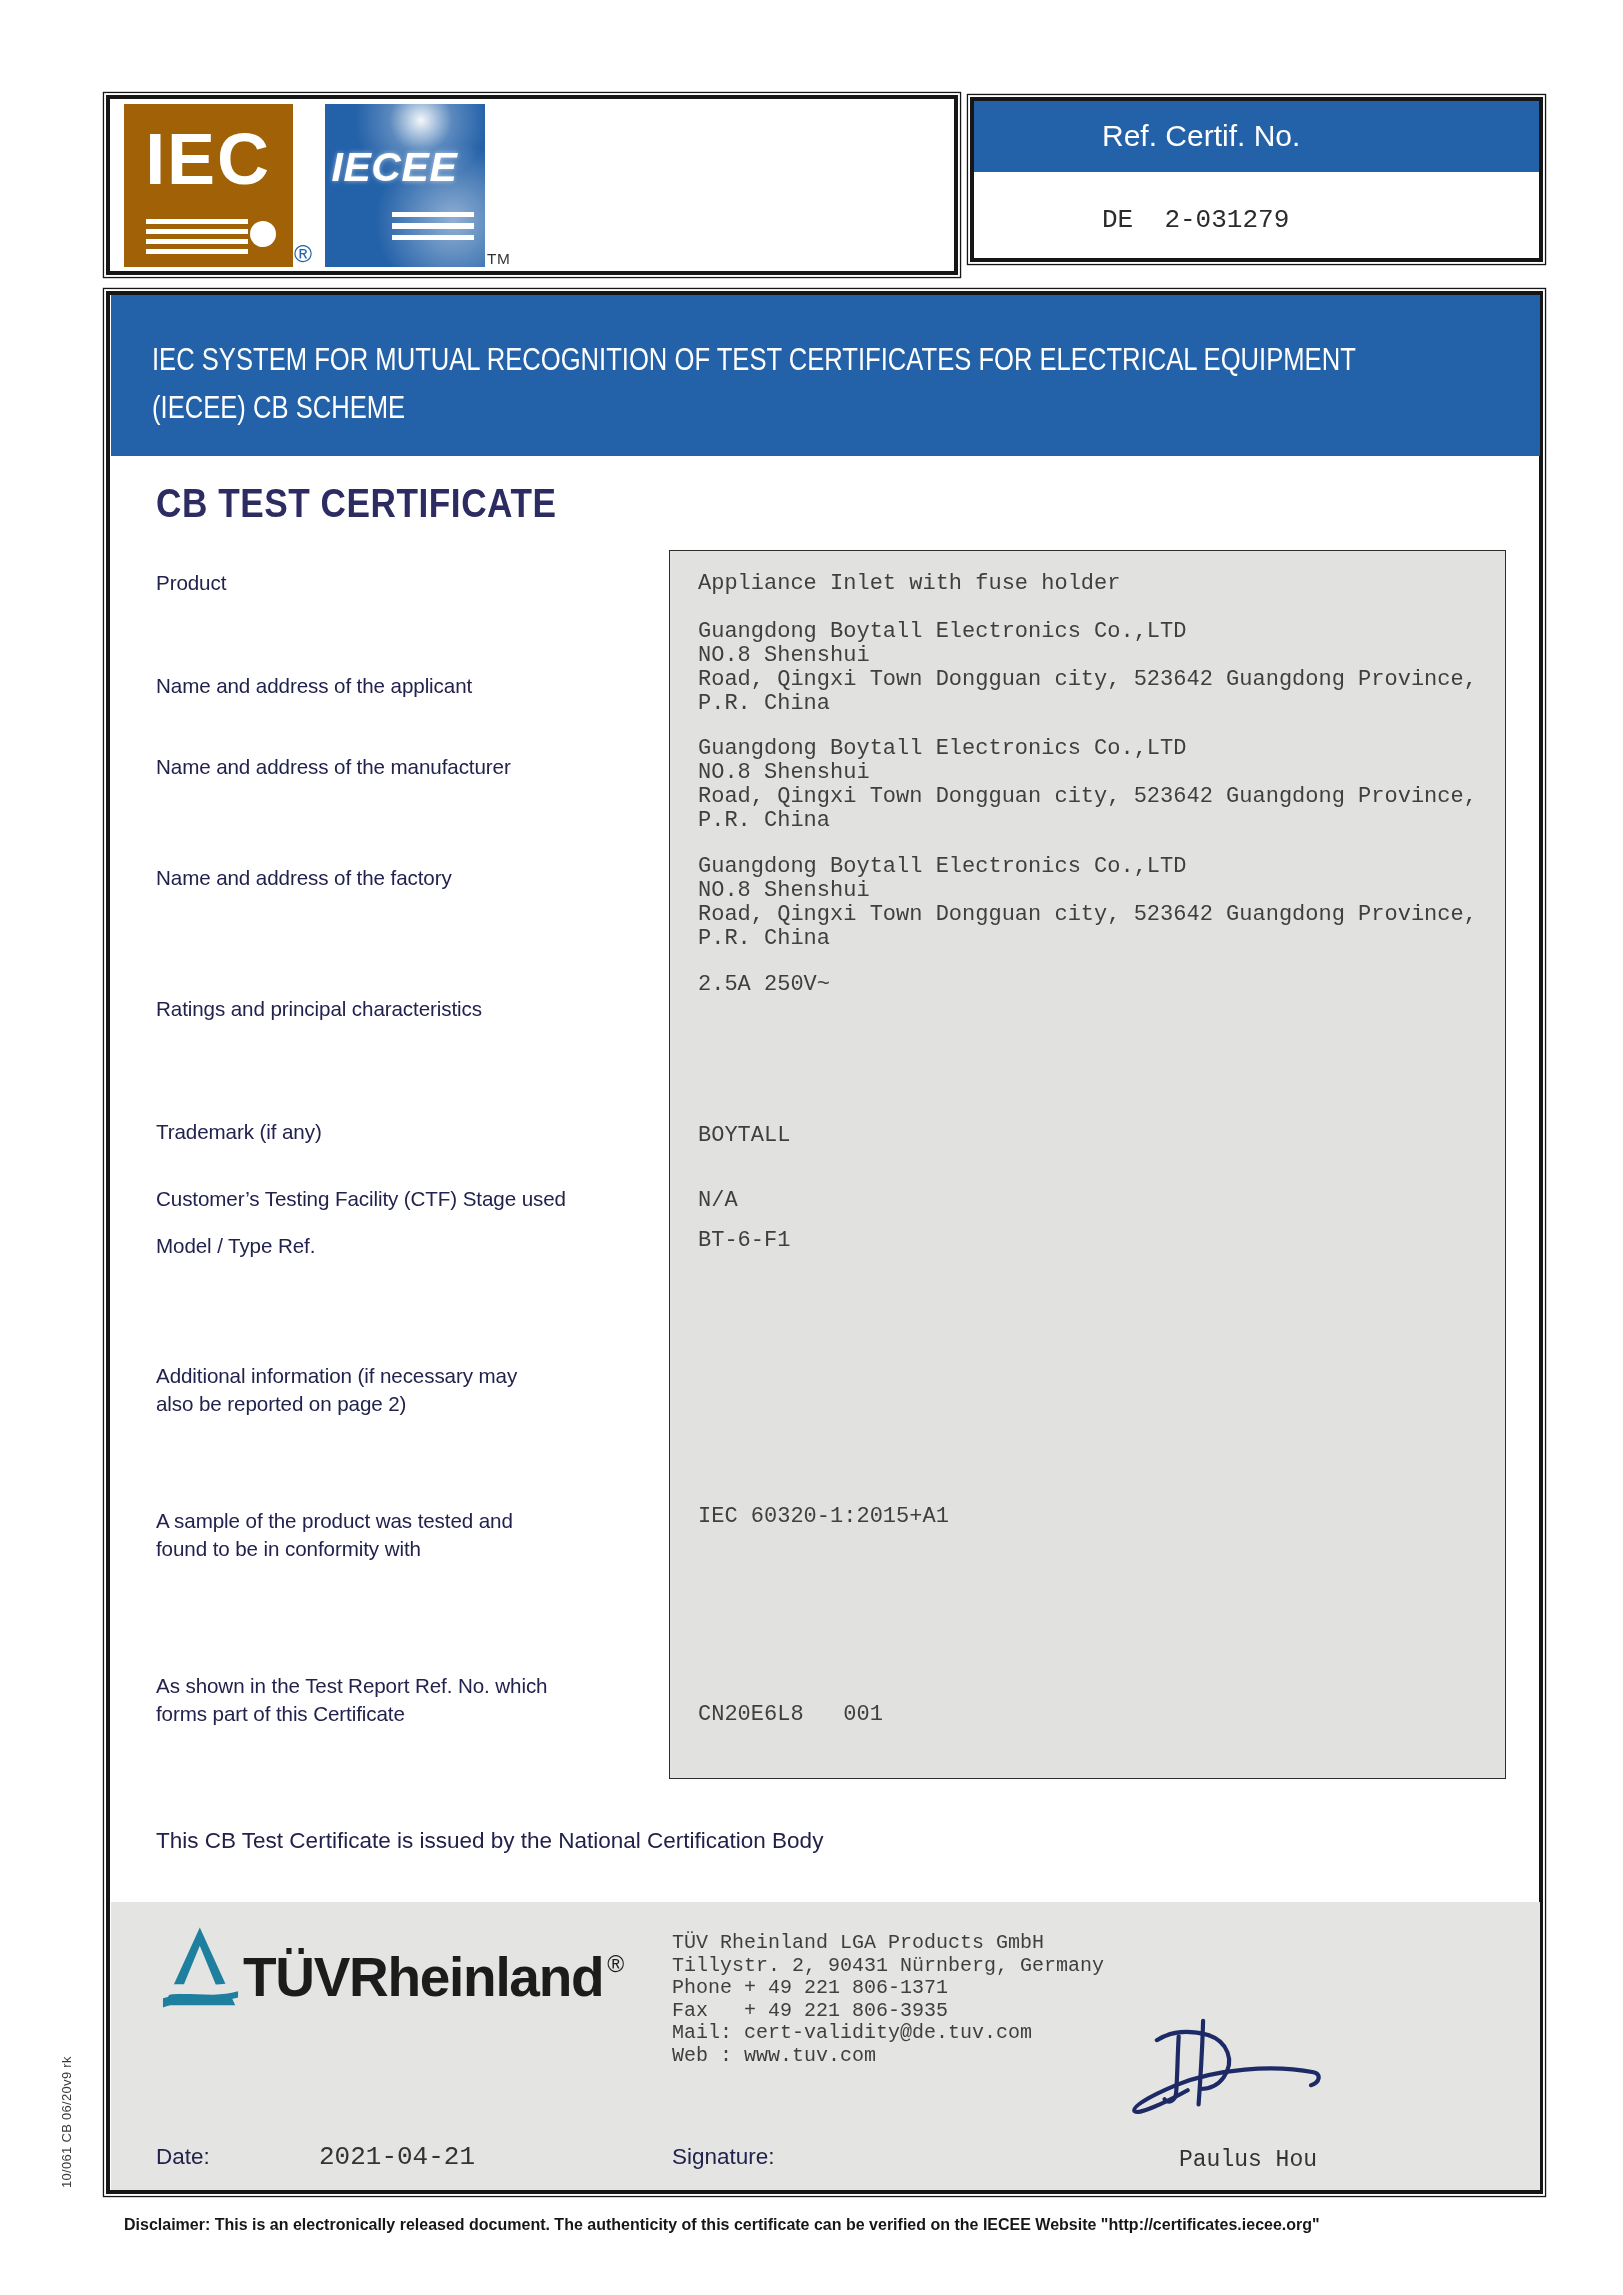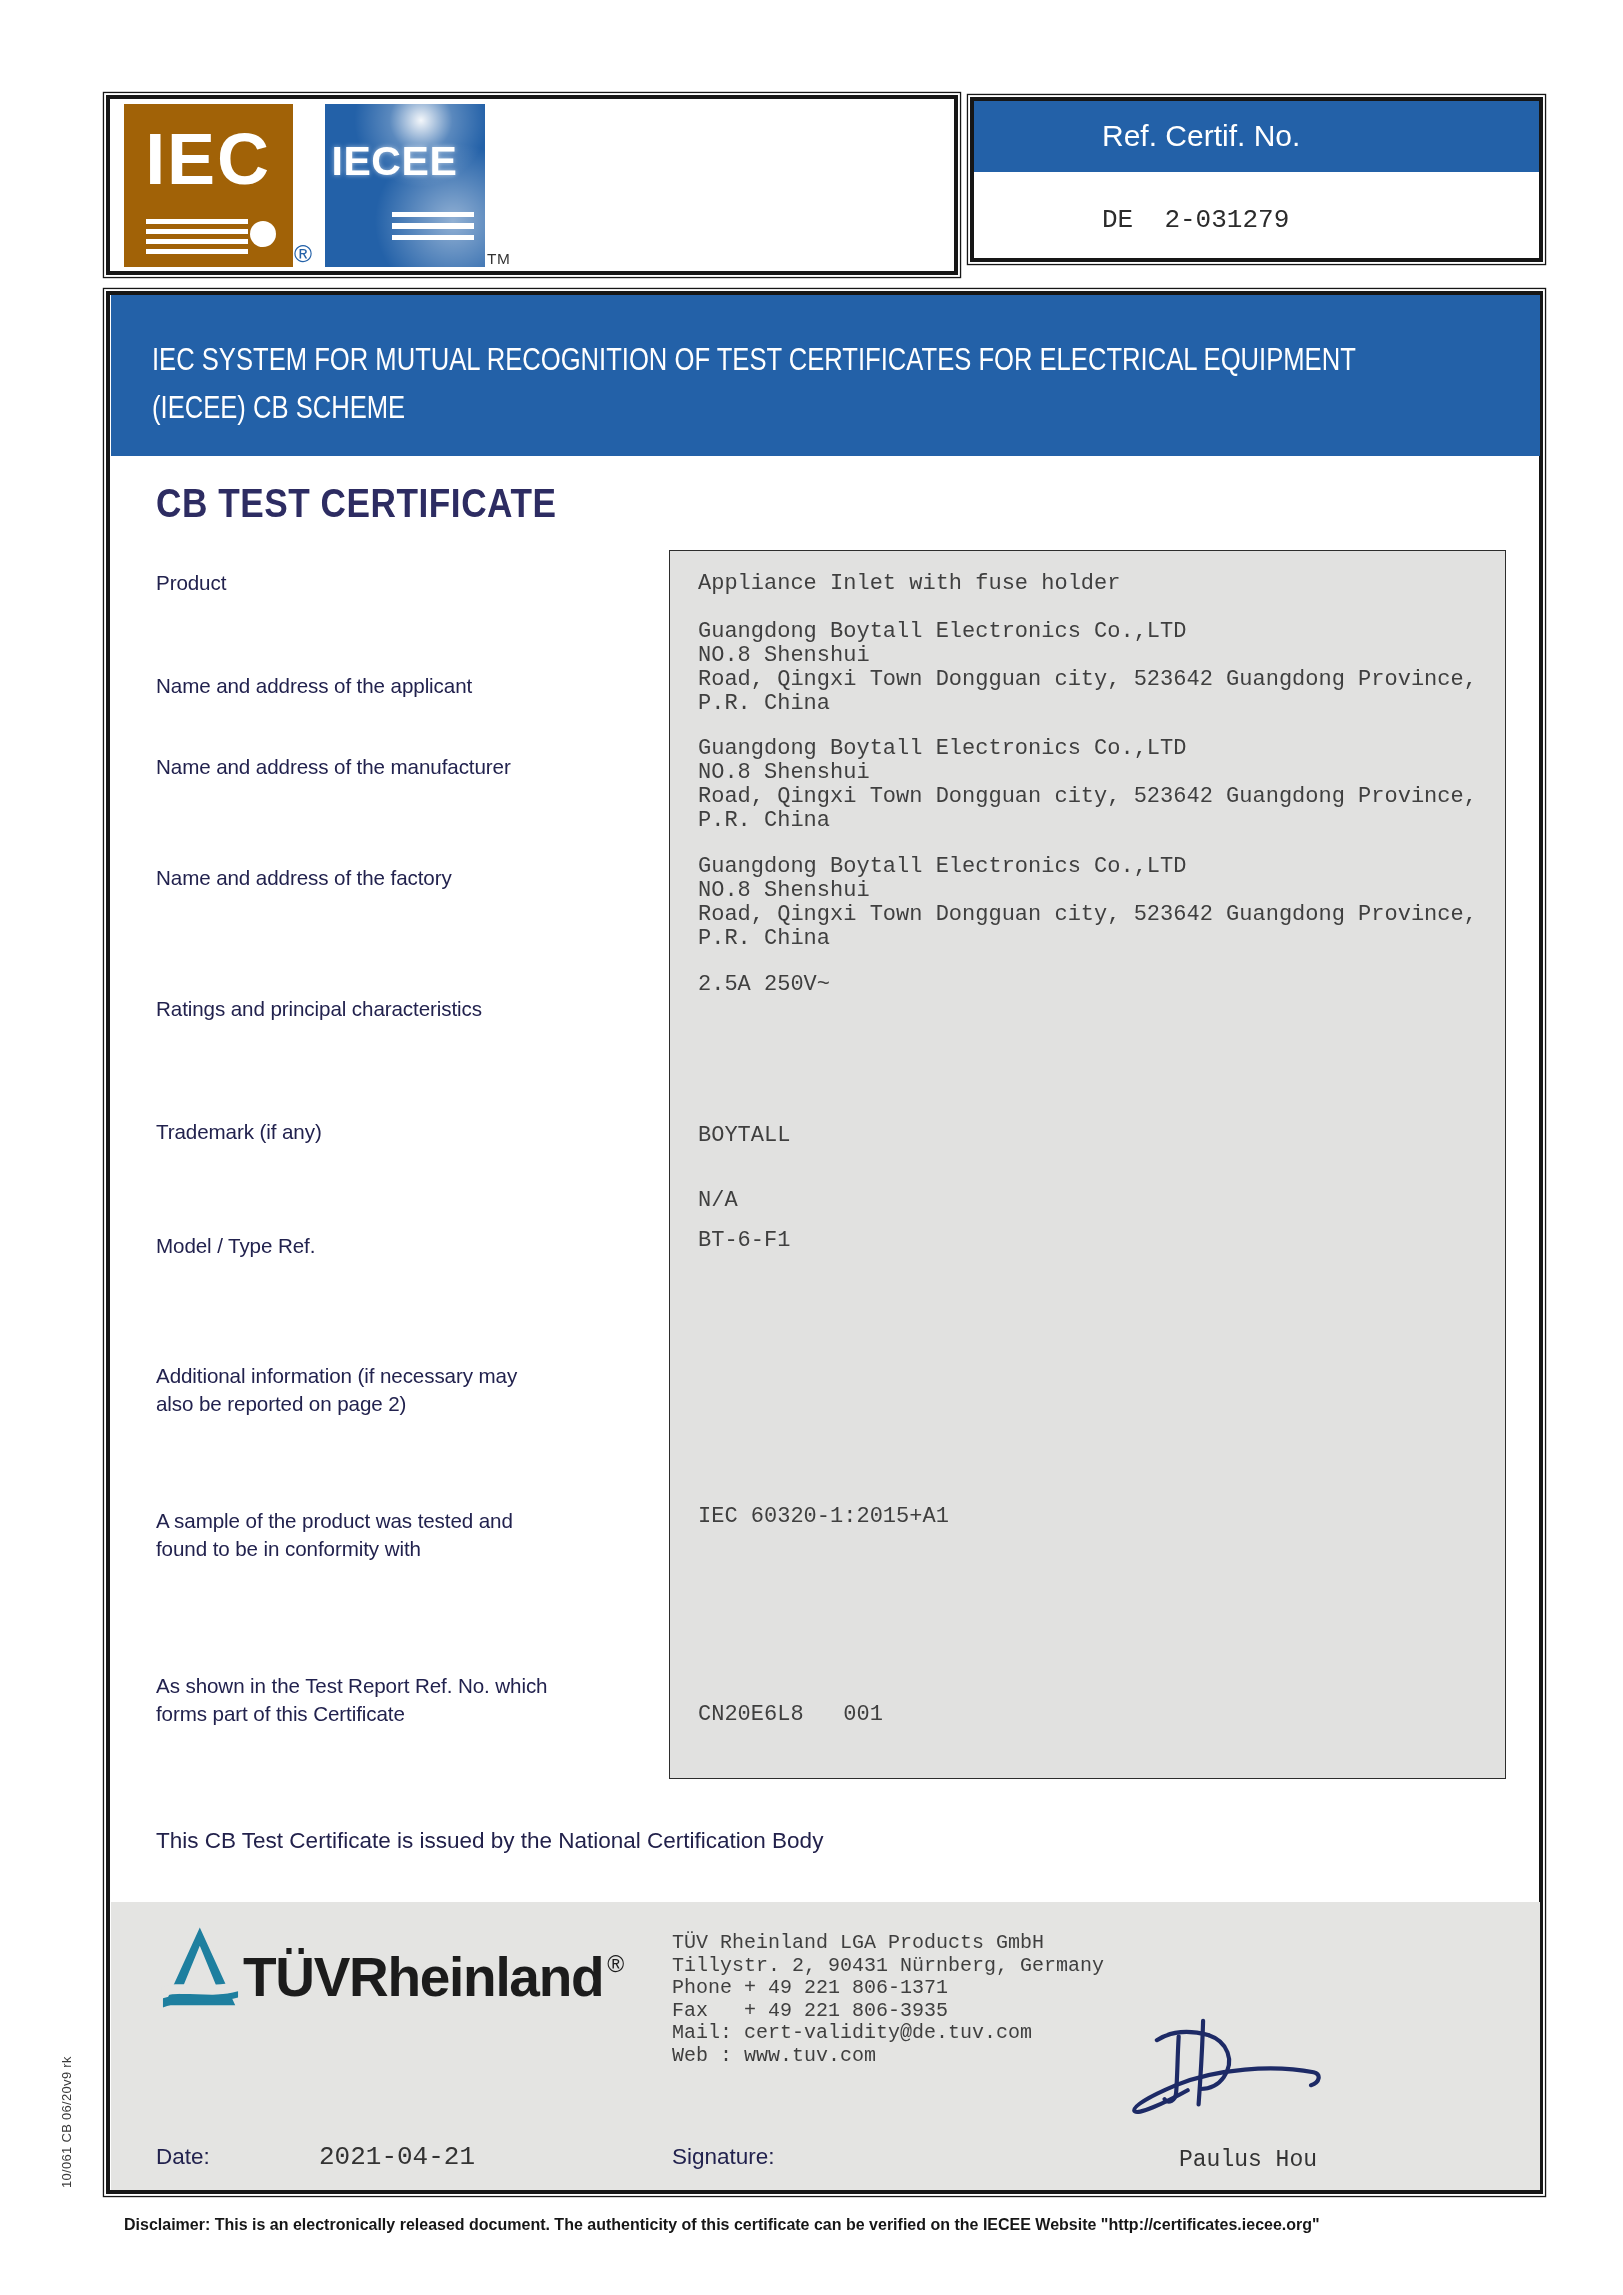--- a/index.html
+++ b/index.html
@@ -20,22 +20,22 @@
   .iec-text{position:absolute;left:0;right:0;top:14px;text-align:center;color:#fff;
             font-size:72px;font-weight:700;letter-spacing:1.9px;}
   .iec-stripes{position:absolute;left:22px;top:115px;width:102px;}
   .iec-stripes .bar{height:5.1px;background:#fff;margin-bottom:5.1px;}
   .iec-dot{position:absolute;left:126px;top:117px;width:26px;height:26px;border-radius:50%;background:#fff;}
   
   .iecee-block{position:absolute;left:326px;top:104px;width:160px;height:163px;background:#2361a8;overflow:hidden;}
   .iecee-block::before{content:"";position:absolute;left:0;top:0;right:0;bottom:0;
       background:radial-gradient(circle at 60% 10%, rgba(255,255,255,0.95) 0%, rgba(255,255,255,0.25) 18%, rgba(255,255,255,0) 38%),
                  radial-gradient(circle at 80% 72%, rgba(255,255,255,0.5) 0%, rgba(255,255,255,0) 45%);}
-  .iecee-text{position:absolute;left:6.4px;top:34px;color:#fff;font-size:41px;font-weight:700;
-              letter-spacing:0.6px;text-shadow:0 0 5.1px rgba(255,255,255,0.55);}
+  .iecee-text{position:absolute;left:6.4px;top:40px;color:#fff;font-size:41px;font-weight:700;
+              font-style:italic;letter-spacing:0.6px;text-shadow:0 0 5.1px rgba(255,255,255,0.55);}
   .iecee-stripes{position:absolute;left:67px;top:108px;width:82px;}
   .iecee-stripes .bar{height:5.8px;background:#fff;margin-bottom:5.8px;}
   
   #values-panel{position:absolute;left:669px;top:550px;width:835px;height:1227px;
                 background:#e1e1e0;border:1.9px solid #2d2d2d;}
   .val{position:absolute;left:698px;font-size:22px;line-height:24px;}
   
   #ncb-band{position:absolute;left:111px;top:1902px;width:1429px;height:288px;background:#e4e4e2;}
   #tuv-wordmark{position:absolute;left:243px;top:1945px;font-size:55px;font-weight:700;
                 color:#1c1c1c;letter-spacing:-1.3px;}
@@ -96,20 +96,21 @@
   </div>
 
   <div id="values-panel"></div>
 
   <div class="abs label" style="left:156px;top:569px;width:541px;">Product</div>
   <div class="abs label" style="left:156px;top:644px;width:541px;margin-top:28px;">Name and address of the applicant</div>
   <div class="abs label" style="left:156px;top:753px;width:541px;">Name and address of the manufacturer</div>
   <div class="abs label" style="left:156px;top:864px;width:541px;">Name and address of the factory</div>
   <div class="abs label" style="left:156px;top:995px;width:541px;">Ratings and principal characteristics</div>
   <div class="abs label" style="left:156px;top:1118px;width:541px;">Trademark (if any)</div>
+  <div class="abs label" style="left:156px;top:1185px;width:553px;">Customer’s Testing Facility (CTF) Stage used</div>
   <div class="abs label" style="left:156px;top:1232px;width:541px;">Model / Type Ref.</div>
   <div class="abs label" style="left:156px;top:1362px;width:541px;">Additional information (if necessary may
 also be reported on page 2)</div>
   <div class="abs label" style="left:156px;top:1672px;width:541px;">As shown in the Test Report Ref. No. which
 forms part of this Certificate</div>
   <div class="abs label" style="left:156px;top:1507px;width:541px;">A sample of the product was tested and
 found to be in conformity with</div>
 
   <div class="abs mono val" style="top:572px;">Appliance Inlet with fuse holder</div>
   <div class="abs mono val" style="top:620px;">Guangdong Boytall Electronics Co.,LTD

